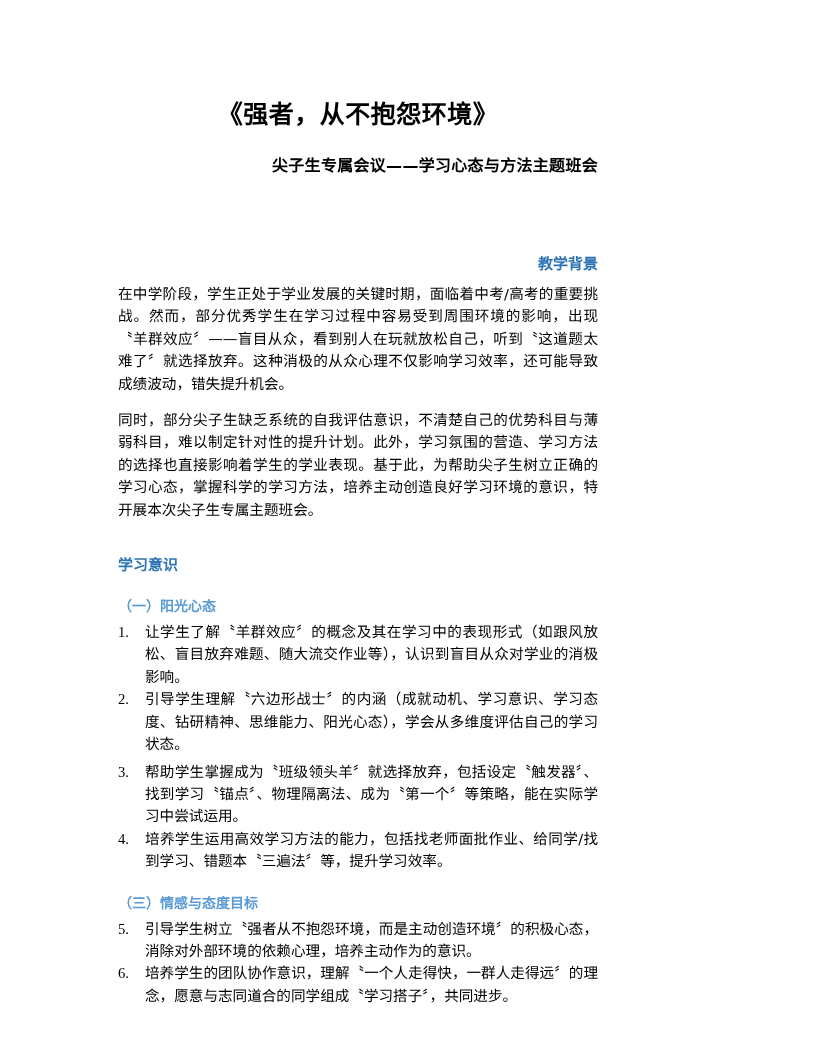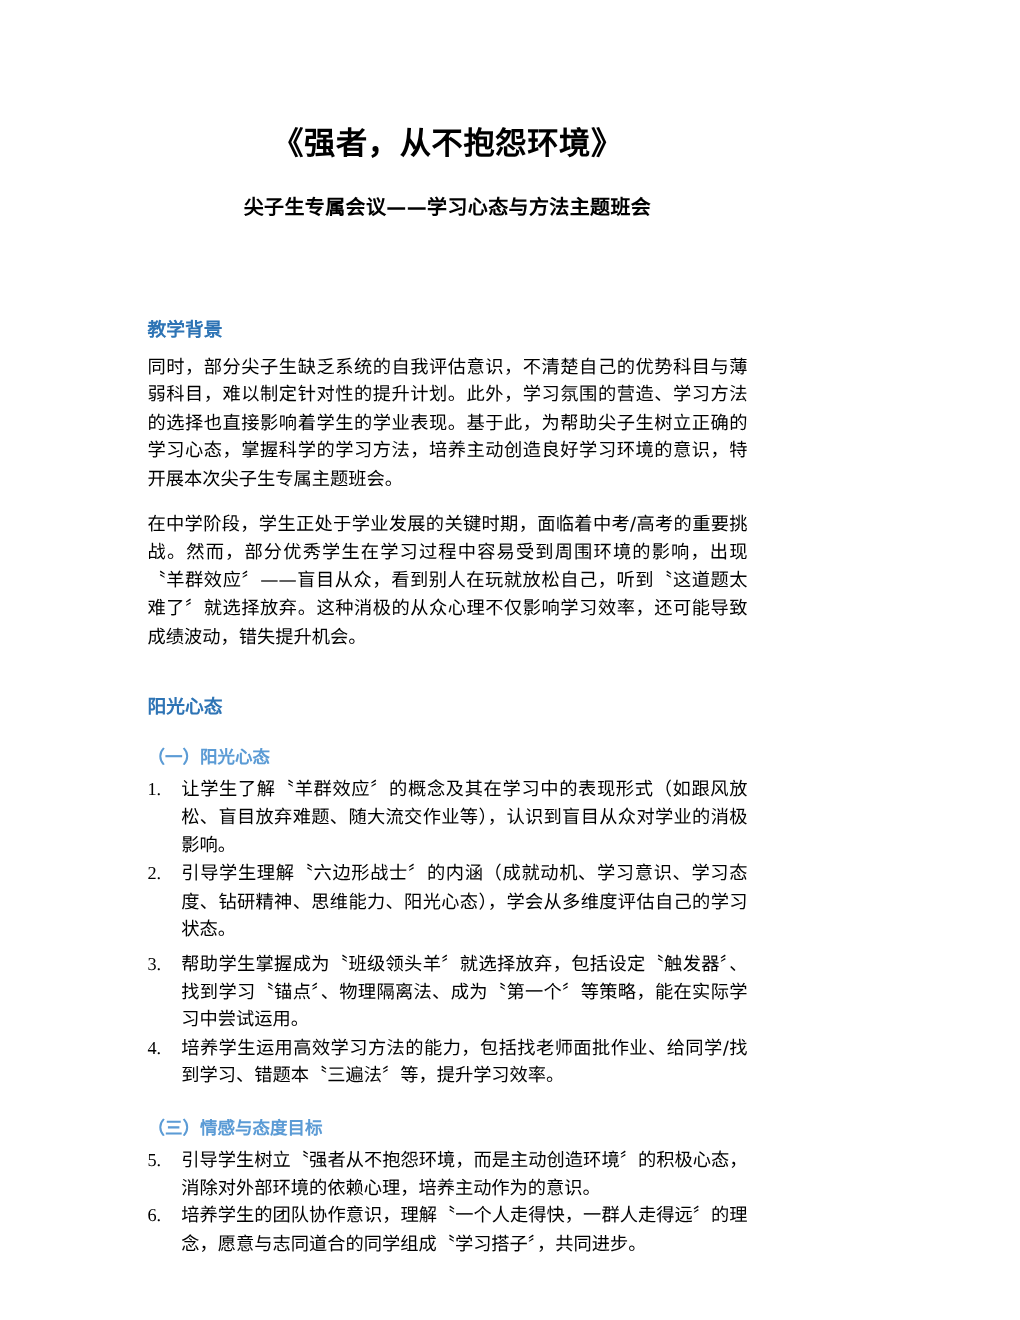--- a/index.html
+++ b/index.html
@@ -33,38 +33,39 @@
     text-align: center;
     font-size: 25px;
     font-weight: 700;
     line-height: 34px;
     letter-spacing: 0.5px;
     color: #000000;
   }
   .doc-subtitle {
     margin: 0;
     padding-top: 22px;
-    text-align: center;
+    text-align: right;
     font-size: 16px;
     font-weight: 700;
     line-height: 24px;
     letter-spacing: 0.3px;
     color: #000000;
   }
 
   
   .section-heading {
     margin: 0;
     font-size: 15px;
     font-weight: 700;
     line-height: 21px;
     color: #2e74b5;
   }
   .section-heading.first {
     padding-top: 76px;
+    text-align: right;
   }
   .section-heading.gap {
     padding-top: 34px;
   }
 
   .sub-heading {
     margin: 0;
     padding-top: 20px;
     font-size: 14px;
     font-weight: 700;
@@ -118,25 +119,25 @@
 <body>
 
 <div class="page">
 
   <h1 class="doc-title">《强者，从不抱怨环境》</h1>
 
   <h2 class="doc-subtitle">尖子生专属会议——学习心态与方法主题班会</h2>
 
   <h3 class="section-heading first">教学背景</h3>
 
+  <p class="body-par">在中学阶段，学生正处于学业发展的关键时期，面临着中考/高考的重要挑战。然而，部分优秀学生在学习过程中容易受到周围环境的影响，出现〝羊群效应〞——盲目从众，看到别人在玩就放松自己，听到〝这道题太难了〞就选择放弃。这种消极的从众心理不仅影响学习效率，还可能导致成绩波动，错失提升机会。</p>
+
   <p class="body-par">同时，部分尖子生缺乏系统的自我评估意识，不清楚自己的优势科目与薄弱科目，难以制定针对性的提升计划。此外，学习氛围的营造、学习方法的选择也直接影响着学生的学业表现。基于此，为帮助尖子生树立正确的学习心态，掌握科学的学习方法，培养主动创造良好学习环境的意识，特开展本次尖子生专属主题班会。</p>
 
-  <p class="body-par">在中学阶段，学生正处于学业发展的关键时期，面临着中考/高考的重要挑战。然而，部分优秀学生在学习过程中容易受到周围环境的影响，出现〝羊群效应〞——盲目从众，看到别人在玩就放松自己，听到〝这道题太难了〞就选择放弃。这种消极的从众心理不仅影响学习效率，还可能导致成绩波动，错失提升机会。</p>
-
-  <h3 class="section-heading gap">阳光心态</h3>
+  <h3 class="section-heading gap">学习意识</h3>
 
   <h4 class="sub-heading">（一）阳光心态</h4>
 
   <ol class="goal-list">
     <li>
       <span class="num">1.</span>
       <span class="txt">让学生了解〝羊群效应〞的概念及其在学习中的表现形式（如跟风放松、盲目放弃难题、随大流交作业等），认识到盲目从众对学业的消极影响。</span>
     </li>
     <li>
       <span class="num">2.</span>

